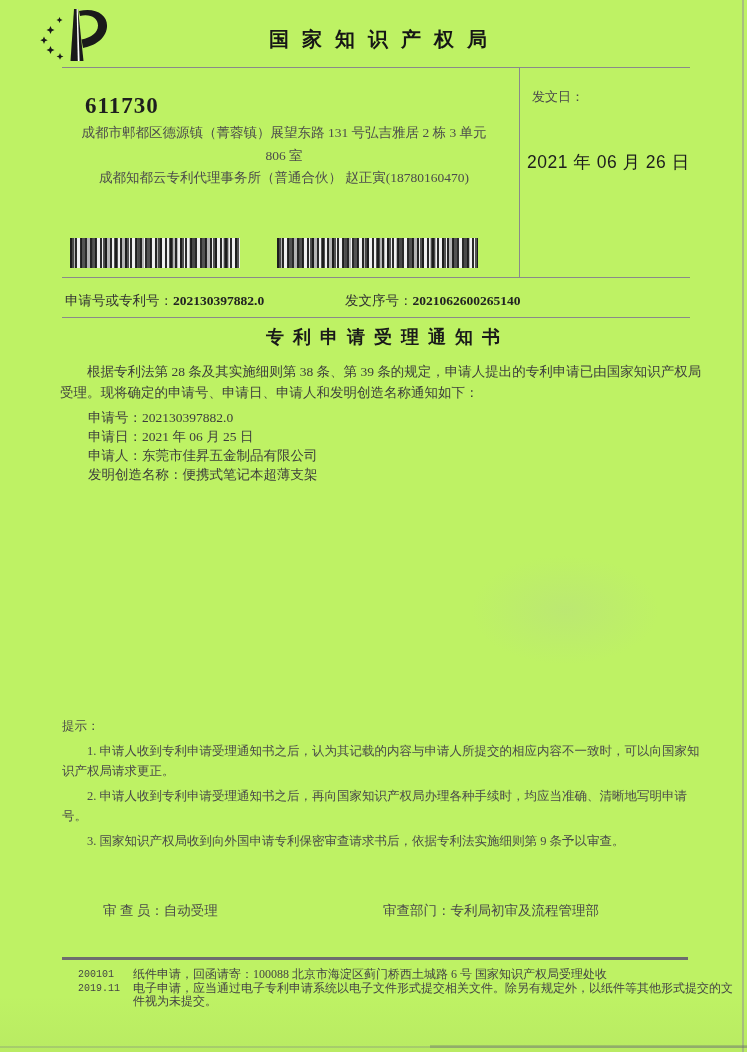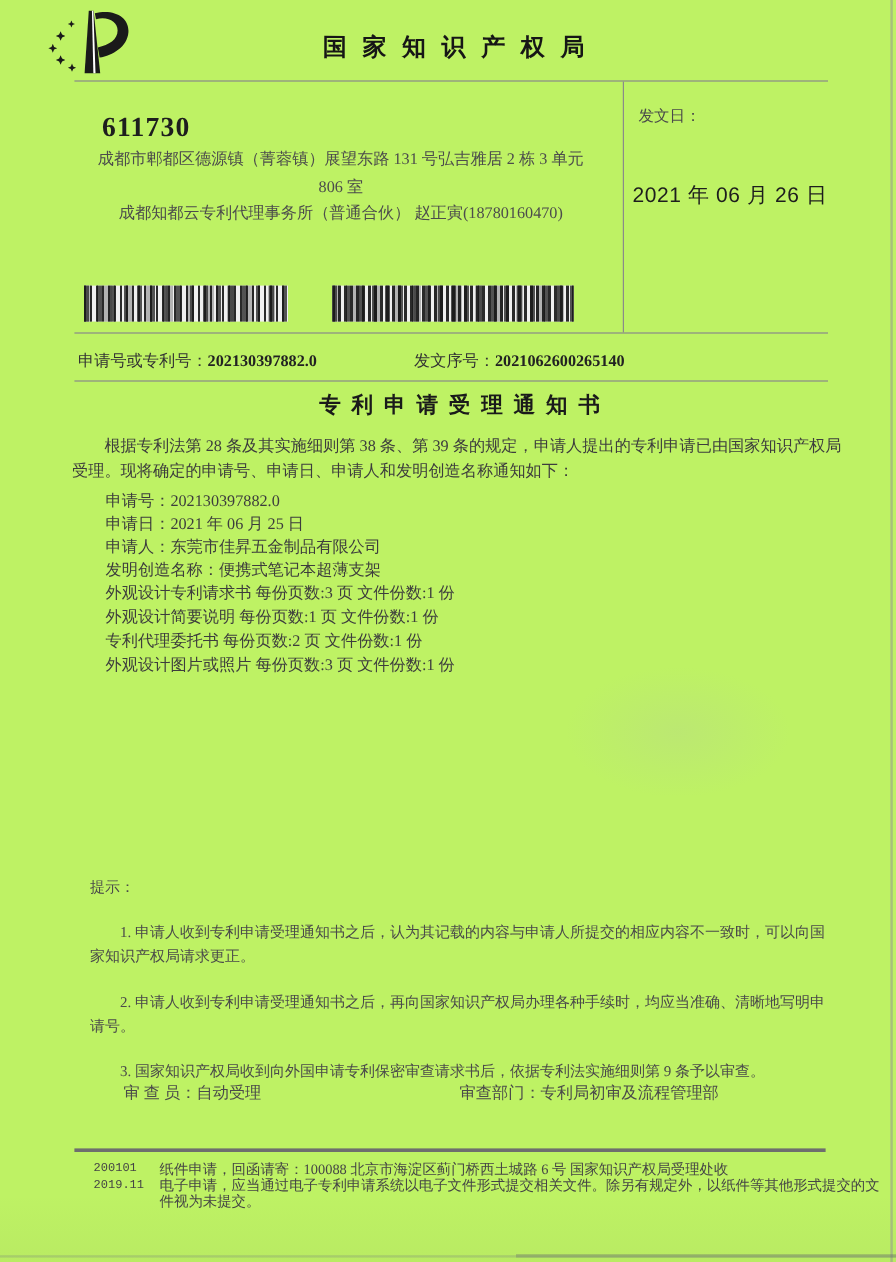--- a/index.html
+++ b/index.html
@@ -57,21 +57,21 @@
   .fields{margin-top:5px;line-height:19px;}
   .fields p{padding-left:28px;}
   .confirm{margin-top:16px;text-indent:2em;line-height:20px;}
   .docs{line-height:20px;}
   .docs p{padding-left:28px;}
   
   .smudge{position:absolute;left:470px;top:555px;width:190px;height:110px;
     background:radial-gradient(ellipse at center, rgba(175,180,186,.16), rgba(0,0,0,0) 70%);}
   
   .tips{position:absolute;left:58px;top:712px;width:652px;font-size:12.5px;line-height:20.5px;color:#4a4a4a;}
-  .tips p{margin:17px;}
+  .tips p{margin:4px;}
   .tips .tip{text-indent:2em;}
   
   .signoff{position:absolute;top:902px;left:0;width:747px;font-size:13.5px;color:#4a4a4a;}
   .examiner{position:absolute;left:103px;}
   .department{position:absolute;left:383px;}
   
   .footer-rule{position:absolute;left:62px;top:957px;width:626px;height:3px;background:#6e6e6e;}
   .footer-codes{position:absolute;left:78px;top:968px;font-size:10px;line-height:13.5px;color:#454545;
     font-family:Liberation Mono, monospace;}
   .footer-codes div{margin:0;}
@@ -126,26 +126,20 @@
   <div class="notice-title">专利申请受理通知书</div>
 
   <div class="body-block">
     <p class="intro">根据专利法第 28 条及其实施细则第 38 条、第 39 条的规定，申请人提出的专利申请已由国家知识产权局受理。现将确定的申请号、申请日、申请人和发明创造名称通知如下：</p>
     <div class="fields">
       <p><span>申请号：</span><span>202130397882.0</span></p>
       <p><span>申请日：</span><span>2021 年 06 月 25 日</span></p>
       <p><span>申请人：</span><span>东莞市佳昇五金制品有限公司</span></p>
       <p><span>发明创造名称：</span><span>便携式笔记本超薄支架</span></p>
     </div>
-    <div class="docs">
-      <p>外观设计专利请求书  每份页数:3 页  文件份数:1 份</p>
-      <p>外观设计简要说明  每份页数:1 页  文件份数:1 份</p>
-      <p>专利代理委托书  每份页数:2 页  文件份数:1 份</p>
-      <p>外观设计图片或照片  每份页数:3 页  文件份数:1 份</p>
-    </div>
   </div>
 
   <div class="smudge"></div>
 
   <div class="tips">
     <p>提示：</p>
     <p class="tip">1. 申请人收到专利申请受理通知书之后，认为其记载的内容与申请人所提交的相应内容不一致时，可以向国家知识产权局请求更正。</p>
     <p class="tip">2. 申请人收到专利申请受理通知书之后，再向国家知识产权局办理各种手续时，均应当准确、清晰地写明申请号。</p>
     <p class="tip">3. 国家知识产权局收到向外国申请专利保密审查请求书后，依据专利法实施细则第 9 条予以审查。</p>
   </div>

